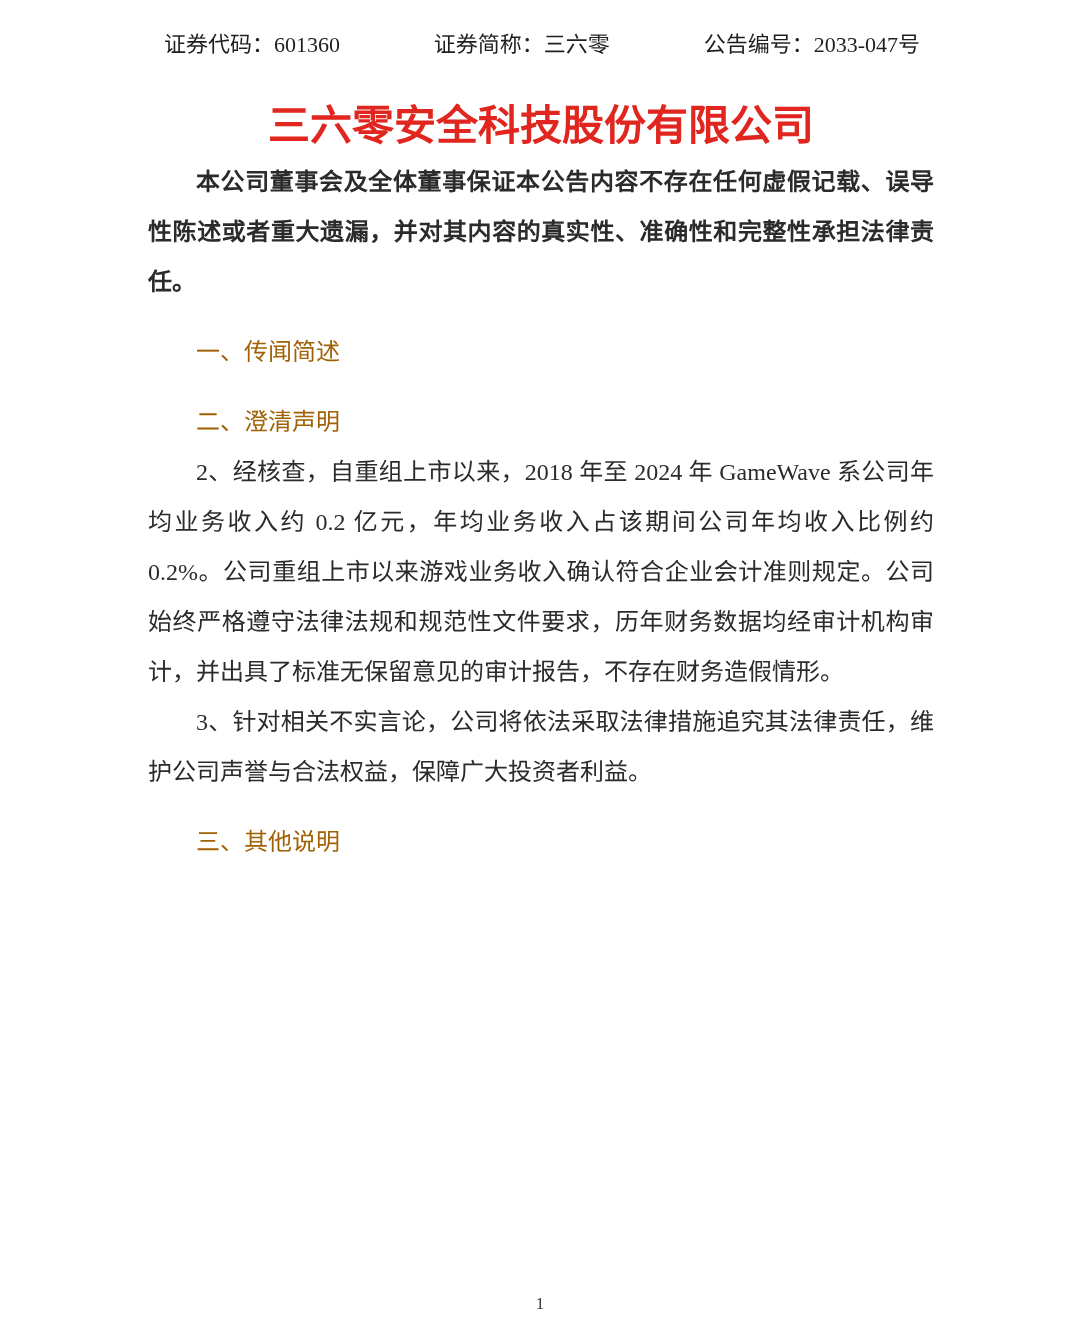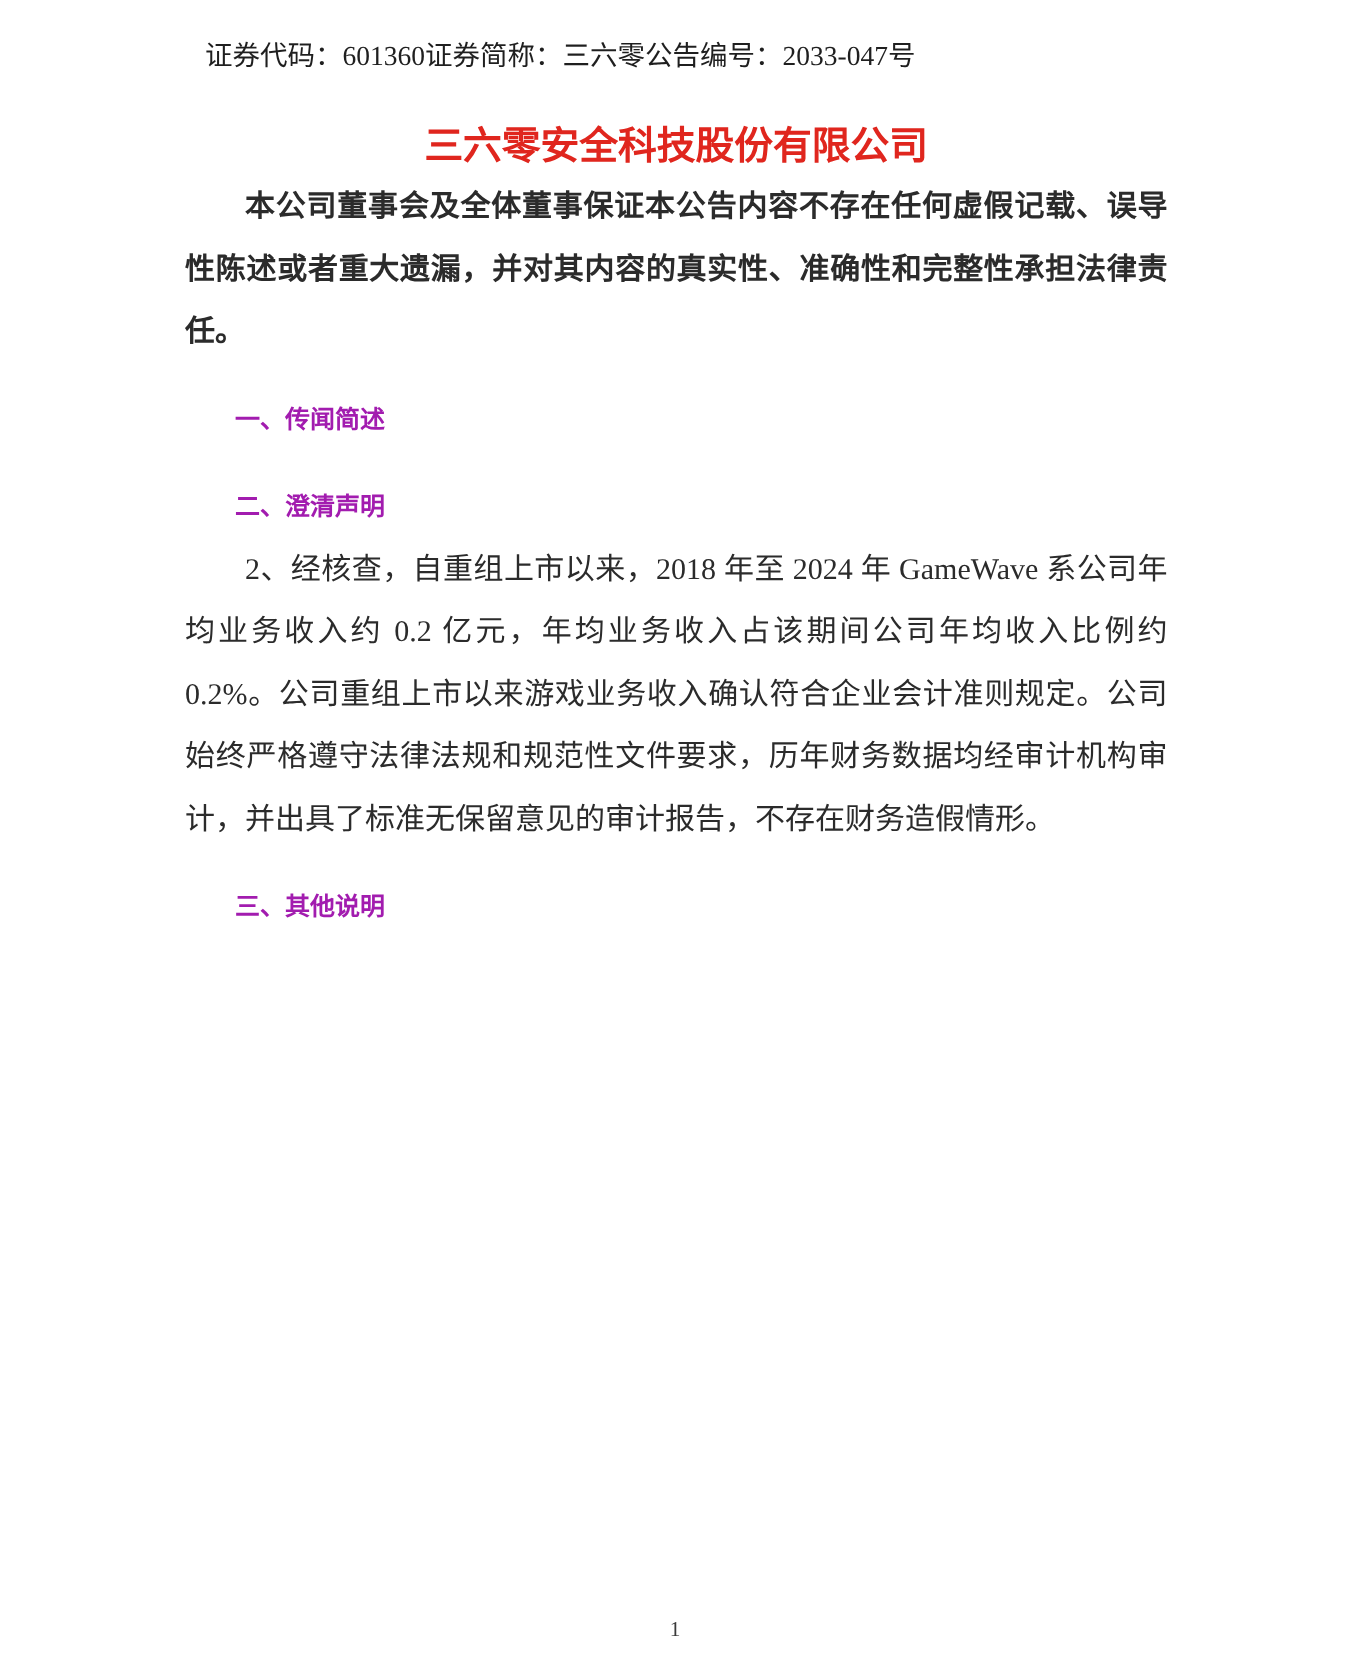--- a/index.html
+++ b/index.html
@@ -11,57 +11,58 @@
     overflow: hidden;
     font-family: "Liberation Serif", "DejaVu Serif", serif;
     color: #2b2b2b;
   }
   .doc {
     padding: 26px 146px 0 148px;
   }
   
   .header-row {
     display: flex;
+    justify-content: space-between;
     align-items: baseline;
     padding: 0 14px 0 16px;
     font-size: 22px;
     color: #1f1f1f;
     margin-bottom: 36px;
   }
   
   .title {
     text-align: center;
     font-family: "Liberation Sans", "DejaVu Sans", sans-serif;
     font-weight: bold;
     color: #e0261e;
-    font-size: 31px;
+    font-size: 42px;
     line-height: 1.5;
   }
   .title.sub {
     margin-top: 10px;
     margin-bottom: 34px;
   }
   
   .body-text p {
     font-size: 24px;
     line-height: 50px;
     text-align: justify;
     text-indent: 2em;
     color: #2b2b2b;
   }
   .decl {
     font-weight: bold;
     color: #141414;
   }
   .body-text h2 {
     font-family: "Liberation Sans", "DejaVu Sans", sans-serif;
-    font-size: 20px;
+    font-size: 24px;
     line-height: 50px;
-    font-weight: bold;
-    color: #a21caf;
+    font-weight: normal;
+    color: #a16207;
     text-indent: 2em;
     margin-top: 20px;
   }
   .footer {
     position: absolute;
     bottom: 14px;
     left: 0;
     width: 100%;
     text-align: center;
     font-size: 17px;
@@ -82,20 +83,21 @@
   <div class="title">三六零安全科技股份有限公司</div>
 
   <div class="body-text">
 
     <p class="decl">本公司董事会及全体董事保证本公告内容不存在任何虚假记载、误导性陈述或者重大遗漏，并对其内容的真实性、准确性和完整性承担法律责任。</p>
 
     <h2>一、传闻简述</h2>
 
     <h2>二、澄清声明</h2>
     <p>2、经核查，自重组上市以来，2018 年至 2024 年 GameWave 系公司年均业务收入约 0.2 亿元，年均业务收入占该期间公司年均收入比例约 0.2%。公司重组上市以来游戏业务收入确认符合企业会计准则规定。公司始终严格遵守法律法规和规范性文件要求，历年财务数据均经审计机构审计，并出具了标准无保留意见的审计报告，不存在财务造假情形。</p>
+    <p>3、针对相关不实言论，公司将依法采取法律措施追究其法律责任，维护公司声誉与合法权益，保障广大投资者利益。</p>
 
     <h2>三、其他说明</h2>
 
   </div>
 
 </div>
 
 <div class="footer">1</div>
 
 </body></html>

